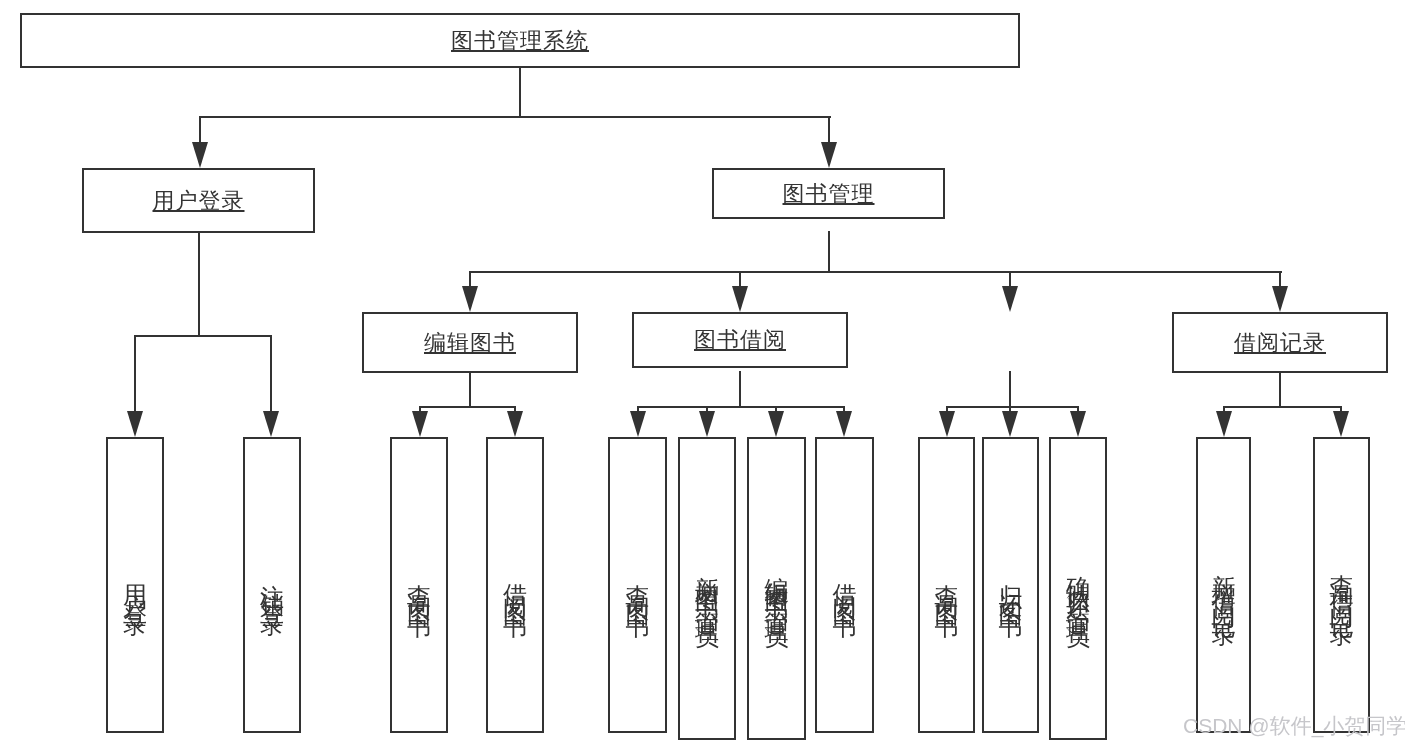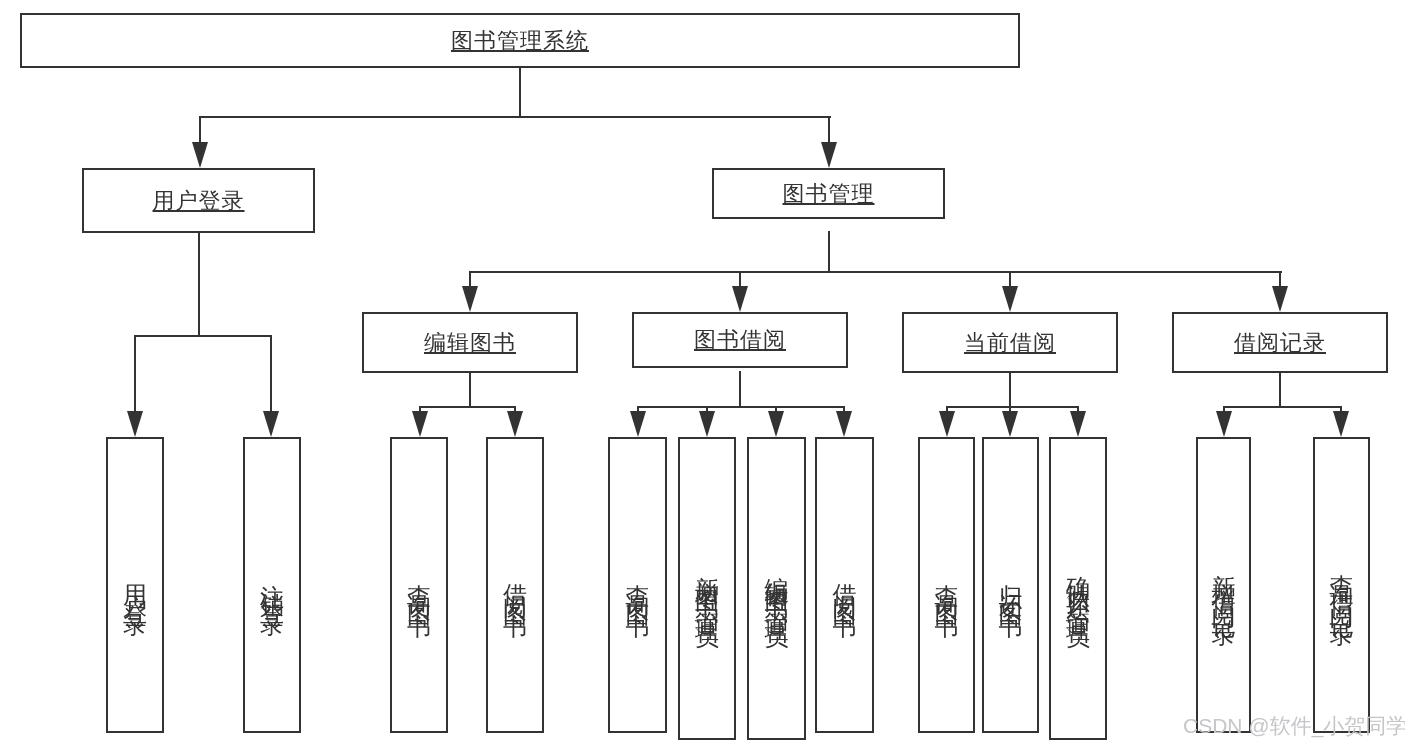--- a/index.html
+++ b/index.html
@@ -92,23 +92,20 @@
   <div class="arrow" style="left:1002px;top:286px;"></div>
   <div class="vline" style="left:1279px;top:271px;width:2px;height:18px;"></div>
   <div class="arrow" style="left:1272px;top:286px;"></div>
 
   <div class="box hbox" style="left:362px;top:312px;width:216px;height:61px;">
     <span>编辑图书</span>
   </div>
   <div class="box hbox" style="left:632px;top:312px;width:216px;height:56px;">
     <span>图书借阅</span>
   </div>
-  <div class="box hbox" style="left:902px;top:312px;width:216px;height:61px;">
-    <span>当前借阅</span>
-  </div>
   <div class="box hbox" style="left:1172px;top:312px;width:216px;height:61px;">
     <span>借阅记录</span>
   </div>
 
   <div class="vline" style="left:469px;top:371px;width:2px;height:37px;"></div>
   <div class="hline" style="left:419px;top:406px;width:97px;height:2px;"></div>
   <div class="vline" style="left:419px;top:406px;width:2px;height:10px;"></div>
   <div class="arrow" style="left:412px;top:411px;"></div>
   <div class="vline" style="left:514px;top:406px;width:2px;height:10px;"></div>
   <div class="arrow" style="left:507px;top:411px;"></div>

